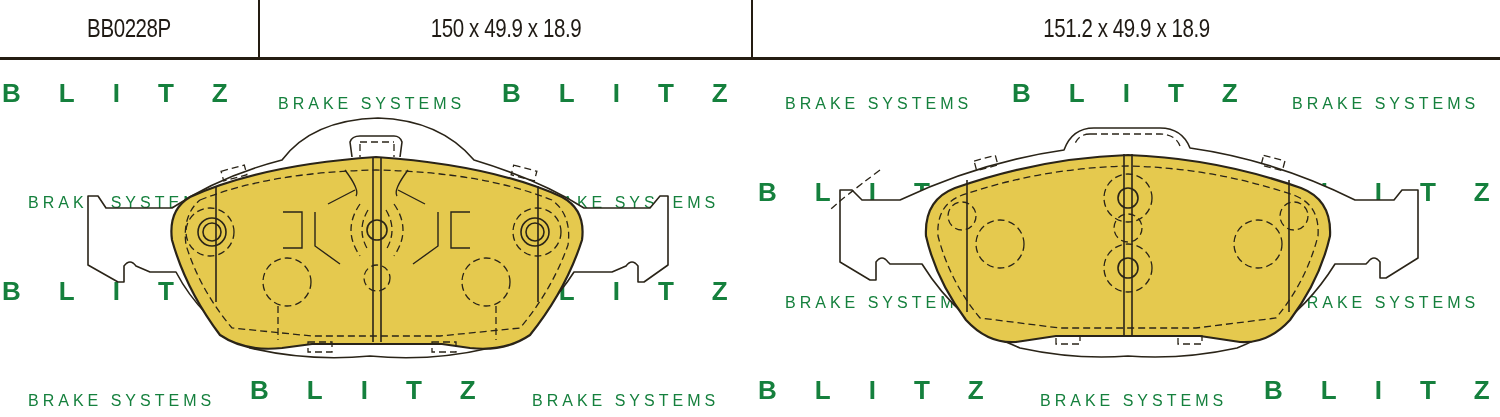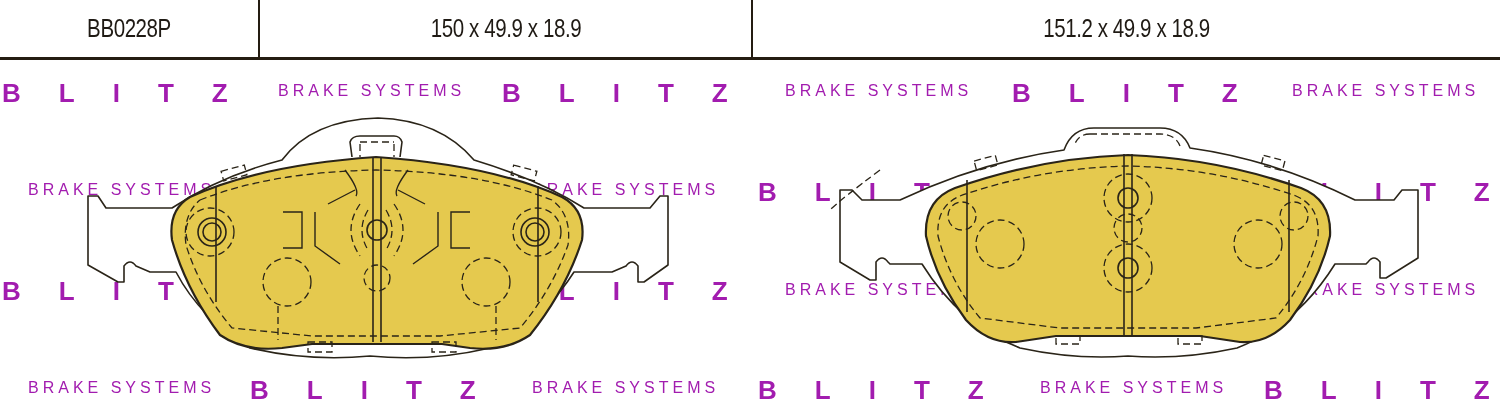--- a/index.html
+++ b/index.html
@@ -1,22 +1,22 @@
 <!DOCTYPE html>
 <html><head>
 <meta charset="utf-8">
 <style>
   html, body { margin:0; padding:0; background:#ffffff; }
   body { width:1500px; height:417px; position:relative; overflow:hidden; font-family:"Liberation Sans", sans-serif; }
   .header { position:absolute; left:0; top:0; width:1500px; height:60px; border-bottom:3px solid #241c12; box-sizing:border-box;padding-left:39px; }
   .hcell { position:absolute; top:0; height:57px; display:flex; align-items:center; justify-content:center; font-family:"Liberation Sans Narrow","Liberation Sans", sans-serif; font-size:25px; color:#1f1a14; letter-spacing:-0.5px; transform:scaleX(0.82); }
   .vdiv { position:absolute; top:0; width:2px; height:60px; background:#241c12; }
-  .wm { position:absolute; color:#a21caf; white-space:nowrap; pointer-events:none; }
+  .wm { position:absolute; color:#15803d; white-space:nowrap; pointer-events:none; }
   .wm-blitz { font-weight:bold; font-size:26px; letter-spacing:38px; }
-  .wm-bs { font-size:16px; letter-spacing:4px; }
+  .wm-bs { font-size:16px; letter-spacing:4px;margin-top:13px; }
   svg.pad { position:absolute; top:60px; }
 </style>
 </head>
 <body>
 
 <div class="header">
   <div class="hcell" style="left:0;width:258px;">BB0228P</div>
   <div class="vdiv" style="left:258px;"></div>
   <div class="hcell" style="left:260px;width:492px;">150 x 49.9 x 18.9</div>
   <div class="vdiv" style="left:751px;"></div>

